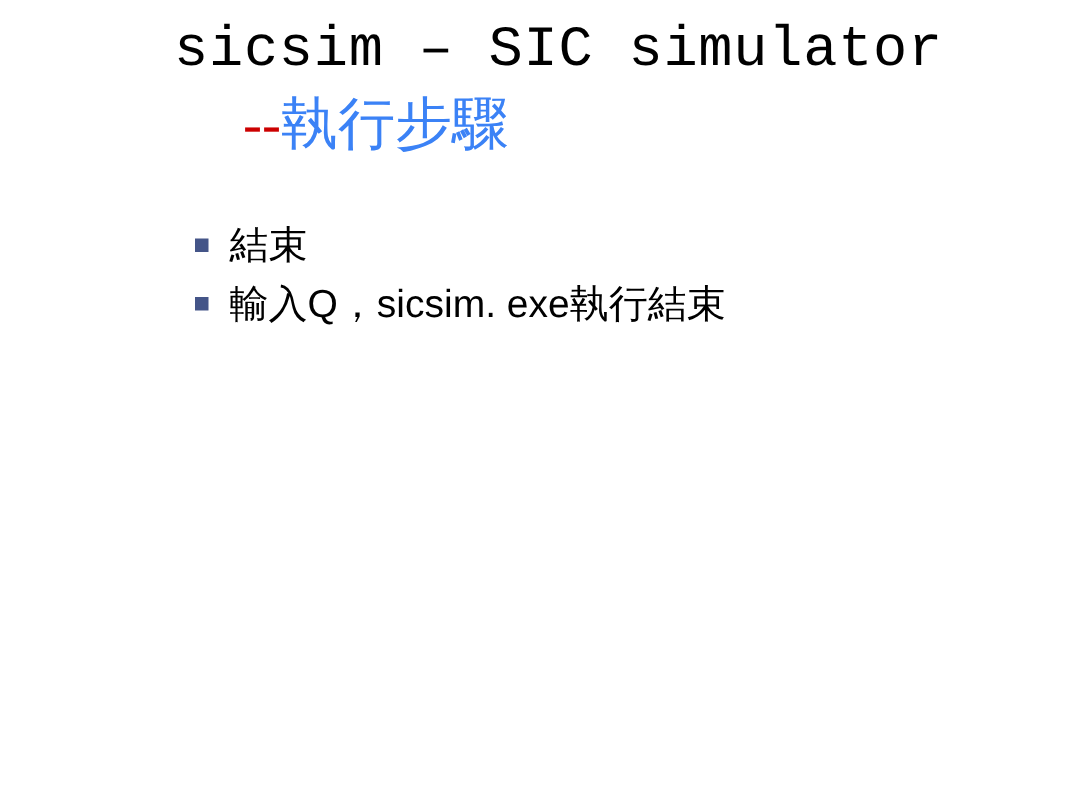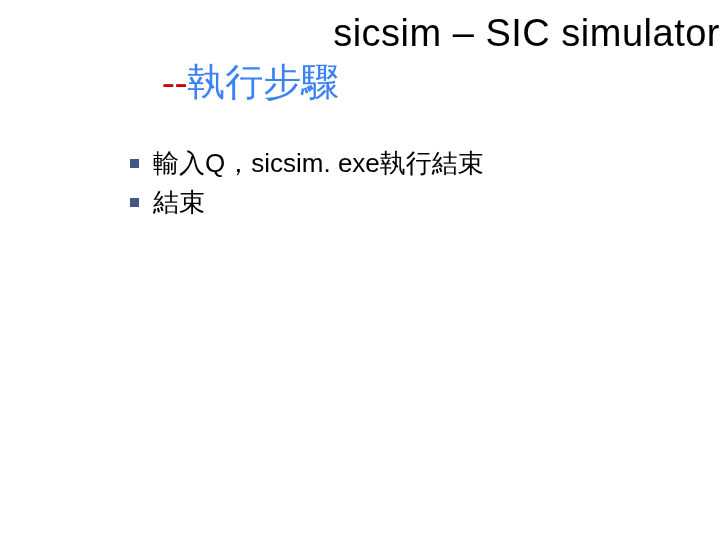--- a/index.html
+++ b/index.html
@@ -13,24 +13,23 @@
       background: #ffffff;
       font-family: "Times New Roman", "Microsoft JhengHei", serif;
       position: relative;
     }
     .slide {
       padding: 12px 0 0 0;
     }
     .title-line1 {
       font-size: 38px;
       color: #000000;
-      padding-left: 74px;
-      font-family: Liberation Sans, sans-serif;
+      padding-left: 116px;
+      font-family: Liberation Mono, monospace;
       letter-spacing: 0.5px;
-      text-align: right;
     }
     .title-line2-wrap {
       padding-left: 162px;
       margin-top: 2px;
     }
     .title-dashes {
       font-size: 38px;
       color: #cc0000;
       font-family: "Times New Roman", serif;
     }
@@ -66,20 +65,20 @@
 
 <div class="slide">
   <div class="title-line1">sicsim – SIC simulator</div>
   <div class="title-line2-wrap">
     <span class="title-dashes">--</span><span class="title-line2-text">執行步驟</span>
   </div>
 
   <div class="bullet-list">
     <div class="bullet-item">
       <span class="bullet-marker"></span>
-      <span class="bullet-text">輸入Q，sicsim. exe執行結束</span>
+      <span class="bullet-text">結束</span>
     </div>
     <div class="bullet-item">
       <span class="bullet-marker"></span>
-      <span class="bullet-text">結束</span>
+      <span class="bullet-text">輸入Q，sicsim. exe執行結束</span>
     </div>
   </div>
 </div>
 
 </body></html>

